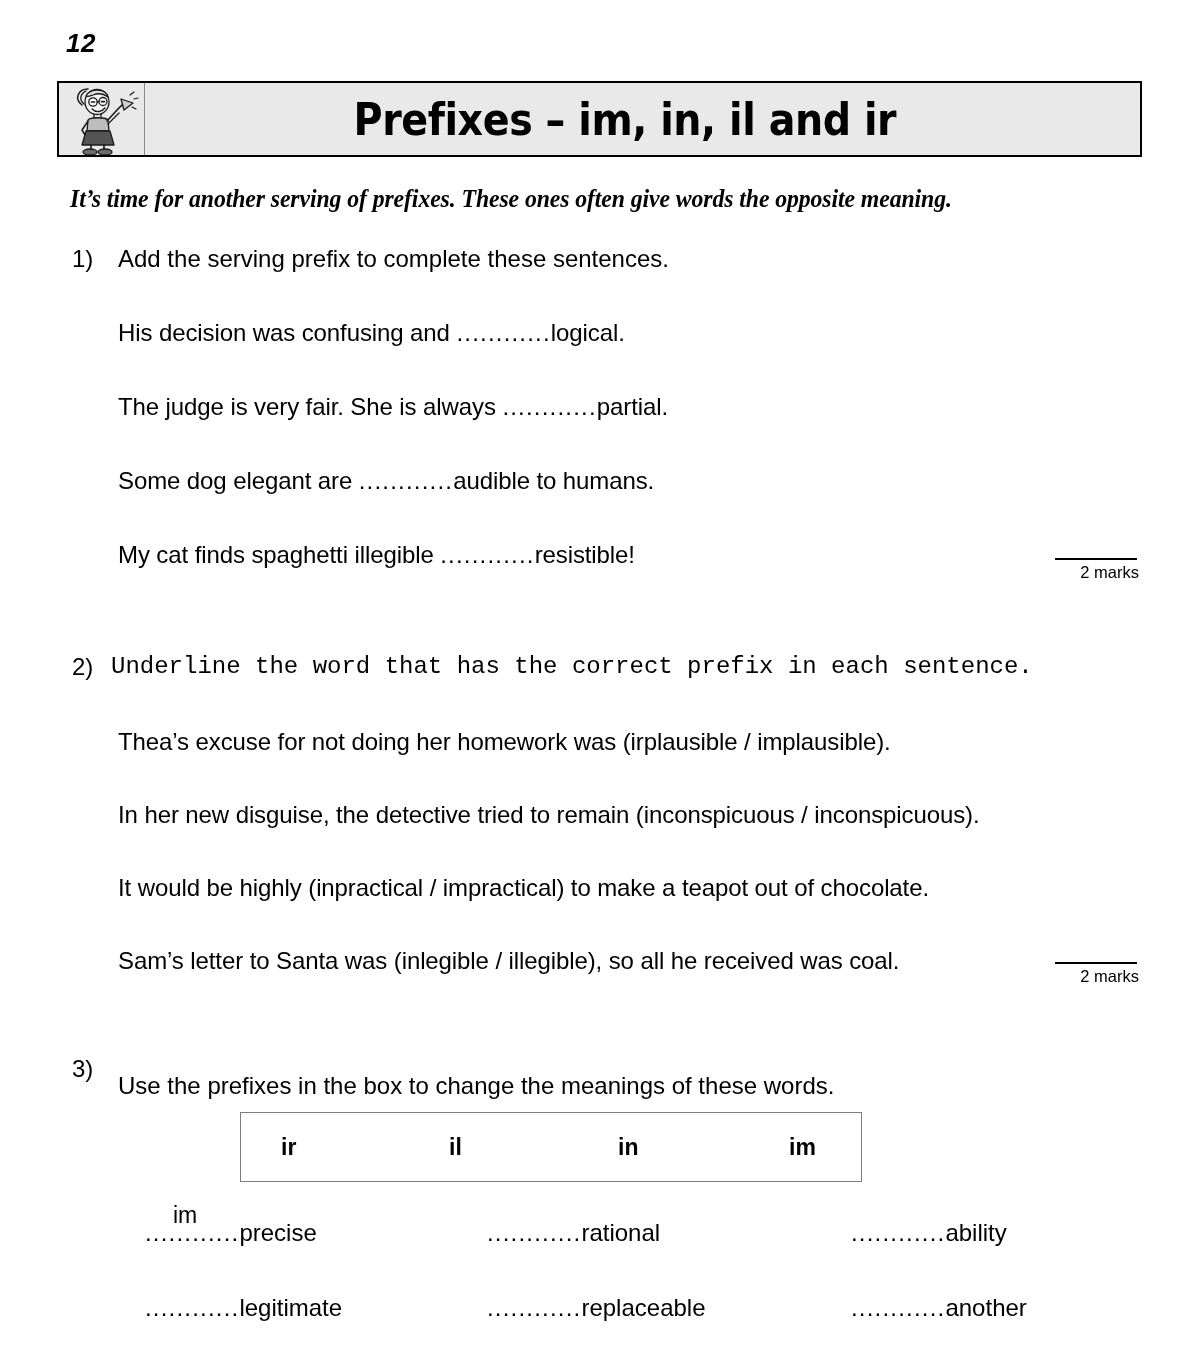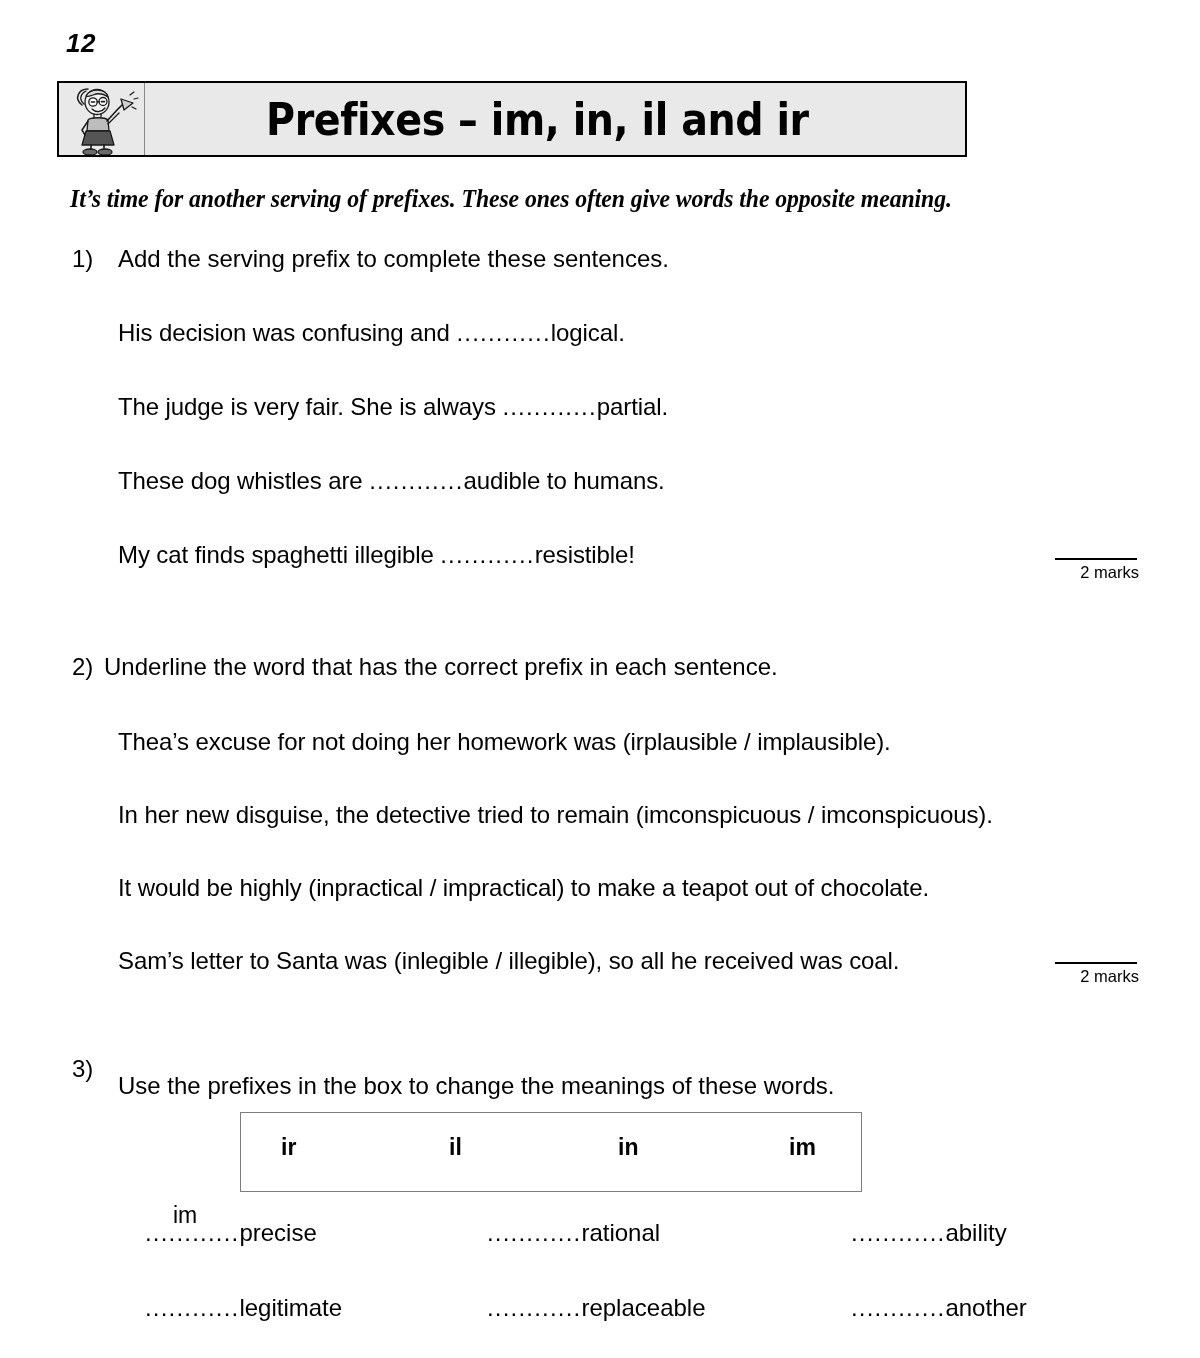--- a/index.html
+++ b/index.html
@@ -27,21 +27,21 @@
     font-size: 26px;
     letter-spacing: 0.5px;
     line-height: 1;
   }
 
   
   .header-banner {
     position: absolute;
     left: 57px;
     top: 81px;
-    width: 910px;
+    width: 1085px;
     height: 76px;
     background: #e9e9e9;
     border: 2.5px solid #000000;
     box-sizing: border-box;
     display: flex;
     align-items: center;
   }
   .mascot {
     width: 86px;
     height: 100%;
@@ -116,21 +116,21 @@
     font-size: 16.5px;
     white-space: nowrap;
   }
 
   
   .prefix-box {
     position: absolute;
     left: 240px;
     top: 1112px;
     width: 622px;
-    height: 80px;
+    height: 70px;
     border: 1.5px solid #7d7d7d;
     box-sizing: border-box;
   }
   .prefix-box .item {
     position: absolute;
     top: 21px;
     font-size: 23px;
     font-weight: bold;
     white-space: nowrap;
   }
@@ -205,39 +205,39 @@
 <div class="q-num" style="left:72px; top:245px;">1)</div>
 <div class="q-head" style="left:118px; top:245px;">Add the serving prefix to complete these sentences.</div>
 
 <div class="q-line" style="left:118px; top:319px;">
   <span>His decision was confusing and </span><span class="dots">............</span><span>logical.</span>
 </div>
 <div class="q-line" style="left:118px; top:393px;">
   <span>The judge is very fair.  She is always </span><span class="dots">............</span><span>partial.</span>
 </div>
 <div class="q-line" style="left:118px; top:467px;">
-  <span>These dog whistles are </span><span class="dots">............</span><span>audible to humans.</span>
+  <span>Some dog elegant are </span><span class="dots">............</span><span>audible to humans.</span>
 </div>
 <div class="q-line" style="left:118px; top:541px;">
   <span>My cat finds spaghetti illegible </span><span class="dots">............</span><span>resistible!</span>
 </div>
 
 <div class="marks" style="left:1053px; top:558px;">
   <div class="rule"></div>
   <div class="label">2 marks</div>
 </div>
 
 <div class="q-num" style="left:72px; top:653px;">2)</div>
-<div class="q-head" style="left:104px; top:653px;">Underline the word that has the correct prefix in each sentence.</div>
+<div class="q-head" style="left:111px; top:653px;font-family:Liberation Mono, monospace;">Underline the word that has the correct prefix in each sentence.</div>
 
 <div class="q-line" style="left:118px; top:728px;">
   <span>Thea’s excuse for not doing her homework was (</span><b>irplausible / implausible</b><span>).</span>
 </div>
 <div class="q-line" style="left:118px; top:801px;">
-  <span>In her new disguise, the detective tried to remain (</span><b>imconspicuous / imconspicuous</b><span>).</span>
+  <span>In her new disguise, the detective tried to remain (</span><b>inconspicuous / inconspicuous</b><span>).</span>
 </div>
 <div class="q-line" style="left:118px; top:874px;">
   <span>It would be highly (</span><b>inpractical / impractical</b><span>) to make a teapot out of chocolate.</span>
 </div>
 <div class="q-line" style="left:118px; top:947px;">
   <span>Sam’s letter to Santa was (</span><b>inlegible / illegible</b><span>), so all he received was coal.</span>
 </div>
 
 <div class="marks" style="left:1053px; top:962px;">
   <div class="rule"></div>

